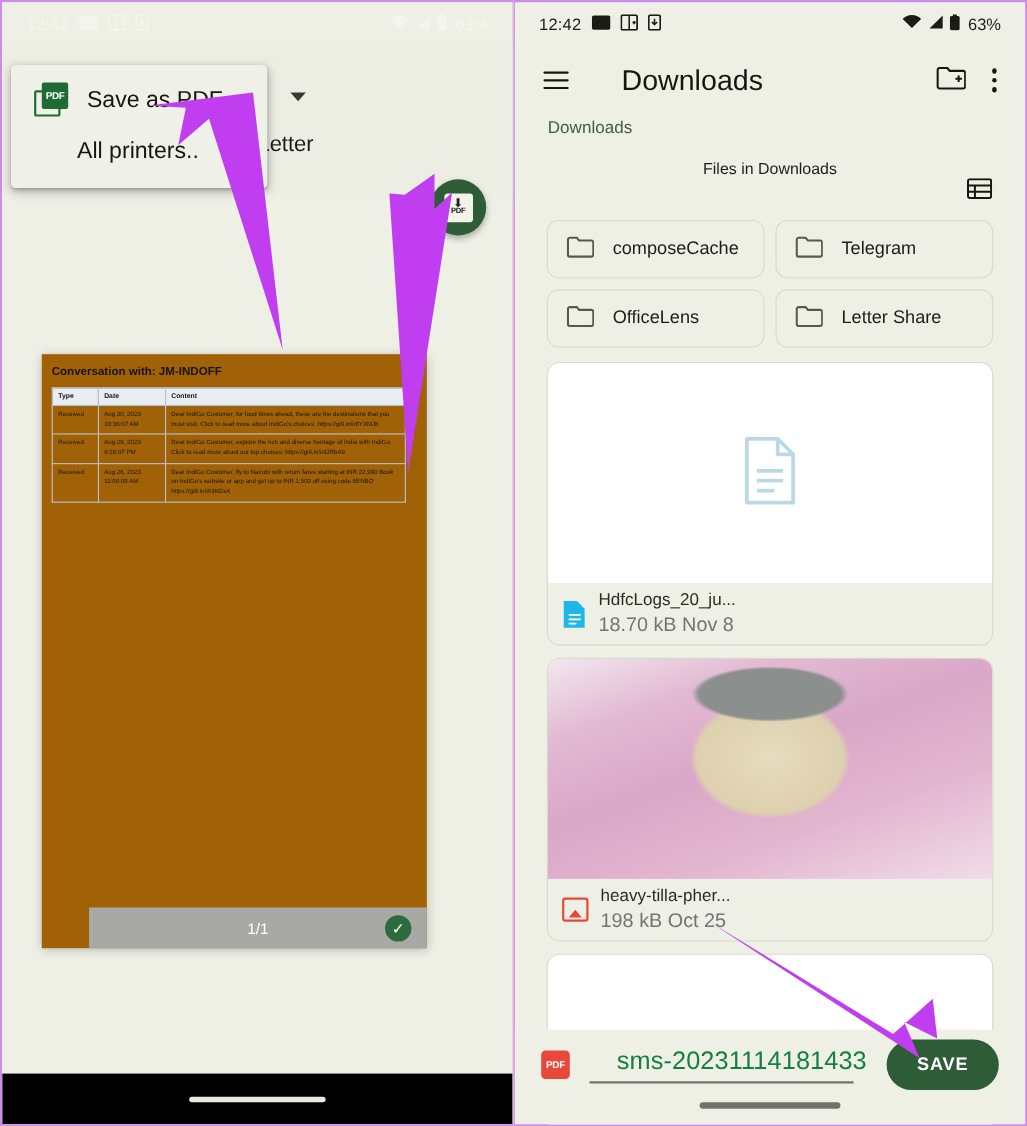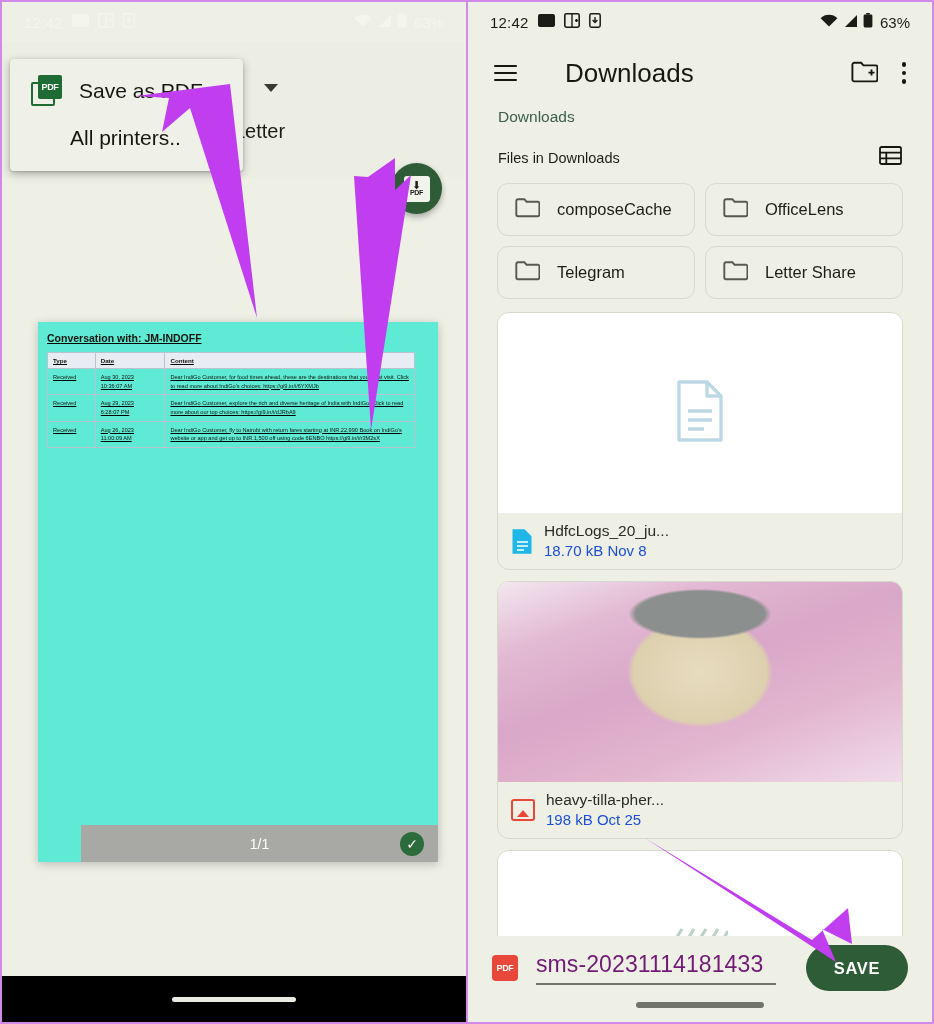--- a/index.html
+++ b/index.html
@@ -60,22 +60,22 @@
              border-radius: 50%; background: #2d5c37; display: flex;
              align-items: center; justify-content: center;
              box-shadow: 0 3px 6px rgba(0,0,0,.3); }
   .fab-pdf .chip { width: 26px; height: 26px; background: #f2f4ec; border-radius: 3px;
                    display: flex; flex-direction: column; align-items: center;
                    justify-content: center; gap: 0px; }
   .fab-pdf .chip .arrow { font-size: 11px; line-height: 8px; color: #21201c; }
   .fab-pdf .chip .txt { font-size: 7px; font-weight: bold; color: #21201c; letter-spacing: -.3px; }
 
   
-  .page-wrap { position: absolute; left: 36px; top: 320px; width: 400px; height: 540px;
-               background: #5eead4; box-shadow: 0 2px 9px rgba(0,0,0,.22); text-decoration: underline; }
+  .page-wrap { position: absolute; left: 36px; top: 320px; width: 350px; height: 540px;
+               background: #a16207; box-shadow: 0 2px 9px rgba(0,0,0,.22); }
   .doc-title { font-size: 10.5px; font-weight: bold; color: #14140f; padding: 10px 0 8px 9px; }
   .doc-table { width: 92%; margin-left: 9px; border-collapse: collapse; table-layout: fixed; }
   .doc-table th { background: #e8edf4; border: 1px solid #b9c3cf; font-size: 6.2px;
                   text-align: left; padding: 4px 5px; color: #12120d; font-weight: bold; }
   .doc-table td { border: 1px solid #b9c3cf; font-size: 5.6px; padding: 4px 5px;
                   vertical-align: top; color: #15150f; line-height: 1.55; }
   .col-type { width: 13%; } .col-date { width: 19%; }
   .page-foot { position: absolute; left: 0; right: 0; bottom: 0; height: 37px;
                background: #a8a8a4; display: flex; align-items: center;
                justify-content: center; margin-left: 43px; }
@@ -93,42 +93,42 @@
   .r-appbar { display: flex; align-items: center; height: 62px; padding: 0 26px; gap: 0; }
   .hamburger { width: 23px; height: 17px; display: flex; flex-direction: column;
                justify-content: space-between; }
   .hamburger span { display: block; height: 2.4px; background: #17170f; border-radius: 2px; }
   .r-title { font-size: 26px; color: #17170f; margin-left: 48px; }
   .r-appbar-actions { margin-left: auto; display: flex; align-items: center; gap: 24px; }
   .kebab { display: flex; flex-direction: column; gap: 4px; }
   .kebab i { width: 4.5px; height: 4.5px; border-radius: 50%; background: #17170f; display: block; }
 
   .breadcrumb { padding: 4px 30px 0 30px; font-size: 15.5px; color: #3c5f45; }
-  .section-row { display: flex; align-items: center; padding: 20px 30px 0 30px; }
+  .section-row { display: flex; align-items: center; padding: 20px 30px 0 30px; flex-direction: column; }
   .section-title { font-size: 14.5px; color: #1d1d18; }
   .view-toggle { margin-left: auto; }
 
   .chips { display: grid; grid-template-columns: 1fr 1fr; gap: 10px;
            padding: 14px 29px 0 29px; }
   .chip-card { height: 53px; background: #eef0e6; border: 1px solid #d6d9cc;
                border-radius: 11px; display: flex; align-items: center;
                padding: 13px 17px; gap: 17px; }
   .chip-label { font-size: 16.5px; color: #1d1d18; }
 
   .file-grid { display: grid; grid-template-columns: 1fr; gap: 11px;
                padding: 13px 29px 0 29px; }
   .file-card { background: #eef0e6; border: 1px solid #d6d9cc; border-radius: 12px;
                overflow: hidden; position: relative; }
   .file-thumb { height: 200px; background: #ffffff; display: flex;
                 align-items: center; justify-content: center; position: relative; overflow: hidden; }
   .file-meta { height: 56px; display: flex; align-items: center; gap: 11px; padding: 0 13px; }
   .file-texts { min-width: 0; }
   .file-name { font-size: 15.5px; color: #2b2b25; white-space: nowrap;
                overflow: hidden; text-overflow: ellipsis; line-height: 1.25; }
-  .file-sub { font-size: 15px; color: #1d4ed8; line-height: 1.35; }
+  .file-sub { font-size: 18px; color: #737373; line-height: 1.35; }
 
   .tiny-doc { width: 22px; height: 27px; flex: 0 0 auto; }
   .tiny-img { width: 24px; height: 22px; border: 2.6px solid #e8483a; border-radius: 3px;
               flex: 0 0 auto; display: flex; align-items: flex-end; justify-content: center; }
   .tiny-img i { display:block; width: 0; height: 0; margin-bottom: 2px;
                 border-left: 6px solid transparent; border-right: 6px solid transparent;
                 border-bottom: 7px solid #e8483a; }
   .tiny-vid { width: 25px; height: 21px; border: 2.6px solid #2a8a43; border-radius: 3px;
               flex: 0 0 auto; }
 
@@ -150,22 +150,22 @@
   
   .save-bar { position: absolute; left: 0; right: 0; bottom: 0; height: 86px;
               background: #eef0e6; display: flex; align-items: center;
               padding: 0 24px 22px 24px; gap: 18px; }
   .pdf-badge { width: 26px; height: 26px; border-radius: 4px; background: #e8483a;
                color: #fff; font-size: 9px; font-weight: bold; display: flex;
                align-items: center; justify-content: center; letter-spacing: -.3px;
                flex: 0 0 auto; }
   .fname-wrap { flex: 1 1 auto; position: relative; }
   .fname { width: 100%; border: none; background: transparent; font-size: 23px;
-           color: #701a75; font-family: "Liberation Sans", sans-serif;
-           padding: 0 0 7px 0; outline: none; letter-spacing: .1px; }
+           color: #15803d; font-family: "Liberation Sans", sans-serif;
+           padding: 0 0 7px 0; outline: none; letter-spacing: .1px; text-align: right; }
   .fname-wrap::after { content: ""; position: absolute; left: 0; right: 12px; bottom: 0;
                        height: 2px; background: #6f736a; }
   .save-btn { width: 102px; height: 46px; border-radius: 24px; background: #2d5c37;
               color: #fff; font-size: 16.5px; font-weight: bold; letter-spacing: .7px;
               border: none; display: flex; align-items: center; justify-content: center;
               flex: 0 0 auto; font-family: "Liberation Sans", sans-serif; }
   .right-navpill { position: absolute; left: 50%; transform: translateX(-50%); bottom: 14px;
                    width: 128px; height: 6px; border-radius: 3px; background: #6f736a; }
 
   
@@ -372,27 +372,27 @@
         <div class="chip-card">
           <span><svg width="25" height="21" viewBox="0 0 25 21">
               <path d="M1.3 3.9a1.7 1.7 0 0 1 1.7-1.7h6.4l2.1 2.5h11.2a1.7 1.7 0 0 1 1.7 1.7v11.2a1.7 1.7 0 0 1-1.7 1.7H3a1.7 1.7 0 0 1-1.7-1.7Z" fill="none" stroke="#56594f" stroke-width="1.9"></path>
             </svg></span>
           <span class="chip-label">composeCache</span>
         </div>
         <div class="chip-card">
           <span><svg width="25" height="21" viewBox="0 0 25 21">
               <path d="M1.3 3.9a1.7 1.7 0 0 1 1.7-1.7h6.4l2.1 2.5h11.2a1.7 1.7 0 0 1 1.7 1.7v11.2a1.7 1.7 0 0 1-1.7 1.7H3a1.7 1.7 0 0 1-1.7-1.7Z" fill="none" stroke="#56594f" stroke-width="1.9"></path>
             </svg></span>
-          <span class="chip-label">OfficeLens</span>
+          <span class="chip-label">Telegram</span>
         </div>
         <div class="chip-card">
           <span><svg width="25" height="21" viewBox="0 0 25 21">
               <path d="M1.3 3.9a1.7 1.7 0 0 1 1.7-1.7h6.4l2.1 2.5h11.2a1.7 1.7 0 0 1 1.7 1.7v11.2a1.7 1.7 0 0 1-1.7 1.7H3a1.7 1.7 0 0 1-1.7-1.7Z" fill="none" stroke="#56594f" stroke-width="1.9"></path>
             </svg></span>
-          <span class="chip-label">Telegram</span>
+          <span class="chip-label">OfficeLens</span>
         </div>
         <div class="chip-card">
           <span><svg width="25" height="21" viewBox="0 0 25 21">
               <path d="M1.3 3.9a1.7 1.7 0 0 1 1.7-1.7h6.4l2.1 2.5h11.2a1.7 1.7 0 0 1 1.7 1.7v11.2a1.7 1.7 0 0 1-1.7 1.7H3a1.7 1.7 0 0 1-1.7-1.7Z" fill="none" stroke="#56594f" stroke-width="1.9"></path>
             </svg></span>
           <span class="chip-label">Letter Share</span>
         </div>
       </div>
 
     <div class="file-grid" id="file-grid">

